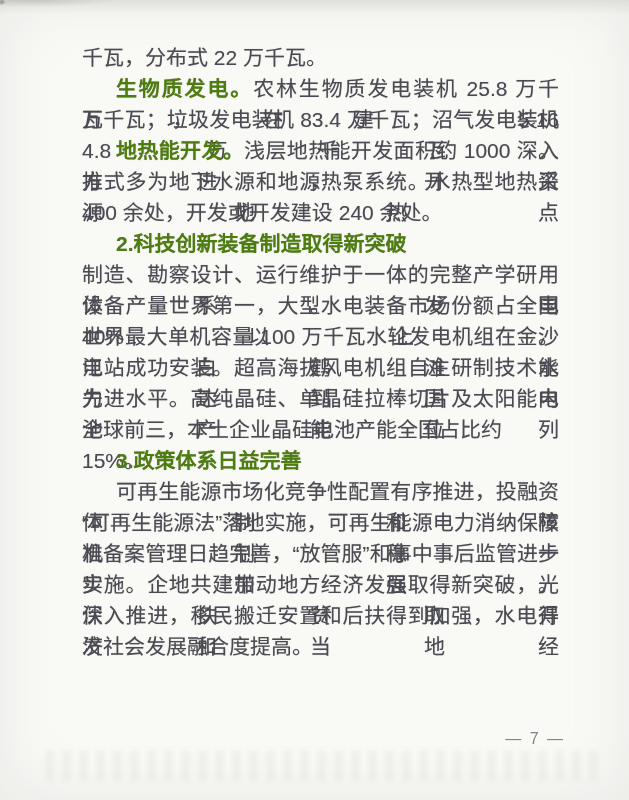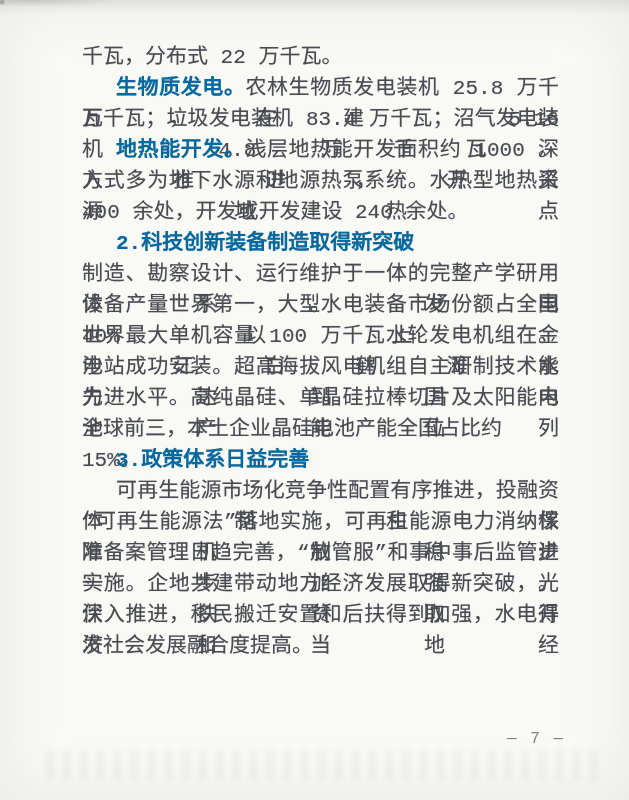--- a/index.html
+++ b/index.html
@@ -6,21 +6,21 @@
     margin: 0;
     padding: 0;
     background: #ffffff;
   }
   .page {
     position: relative;
     width: 629px;
     height: 800px;
     background: #f9f9f6;
     overflow: hidden;
-    font-family: Liberation Mono, monospace;
+    font-family: Liberation Sans, sans-serif;
   }
   
   .page::after {
     content: "";
     position: absolute;
     inset: 0;
     box-shadow: inset 0 0 60px rgba(190,190,185,0.28);
     pointer-events: none;
   }
   .top-shade {
@@ -68,21 +68,21 @@
   .line.fill {
     text-align: justify;
     text-align-last: justify;
     text-justify: inter-character;
   }
   .line.indent {
     text-indent: 34px;
   }
   .seg.bold {
     font-weight: 700;
-    color: #0369a1;
+    color: #4d7c0f;
   }
   .page-number {
     position: absolute;
     top: 728px;
     left: 0;
     right: 64px;
     height: 22px;
     line-height: 22px;
     text-align: right;
     font-size: 16px;

